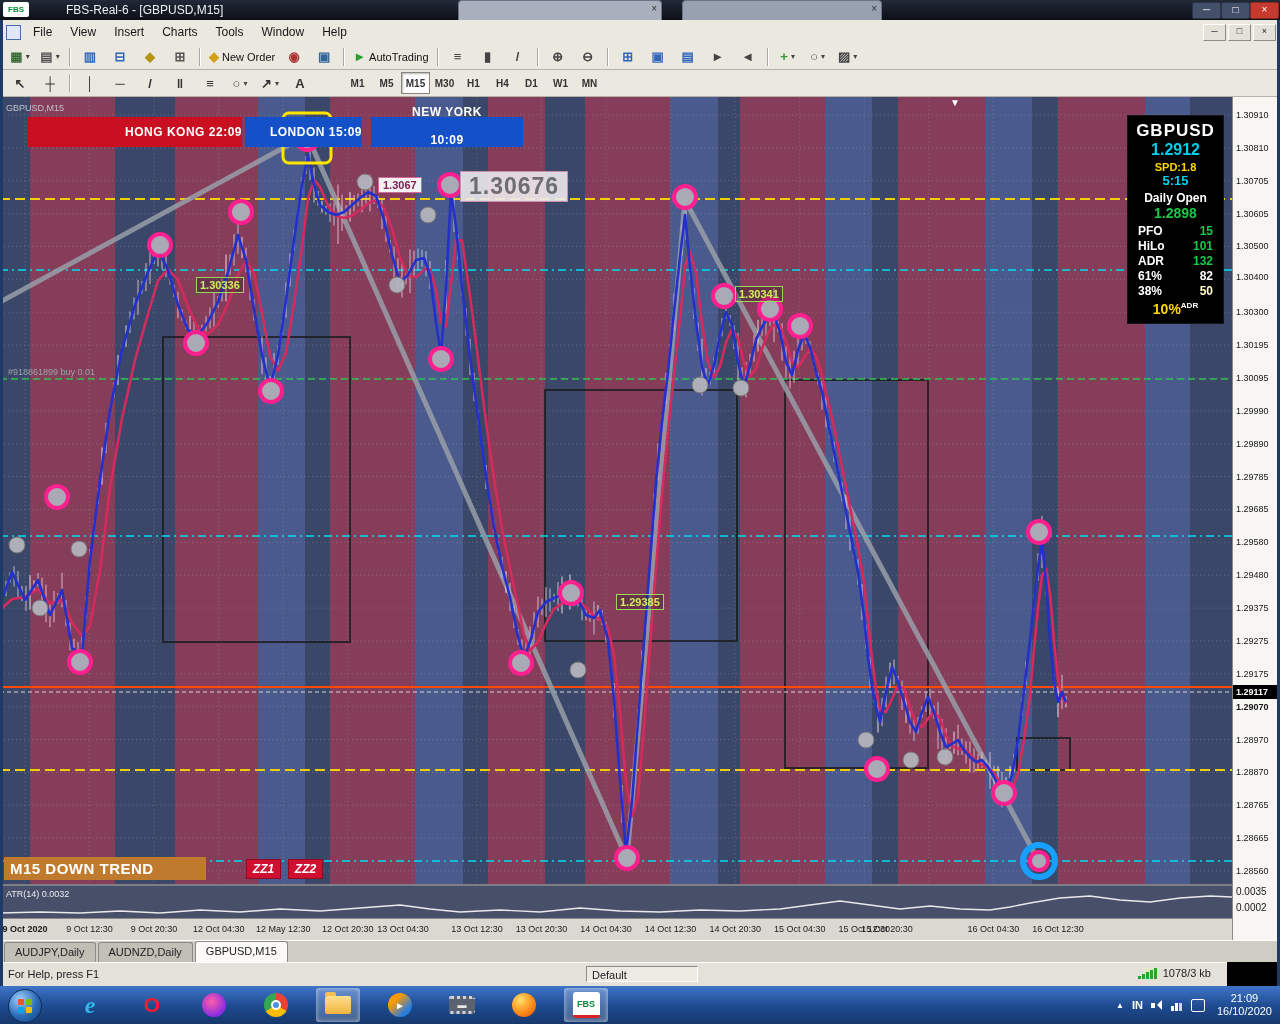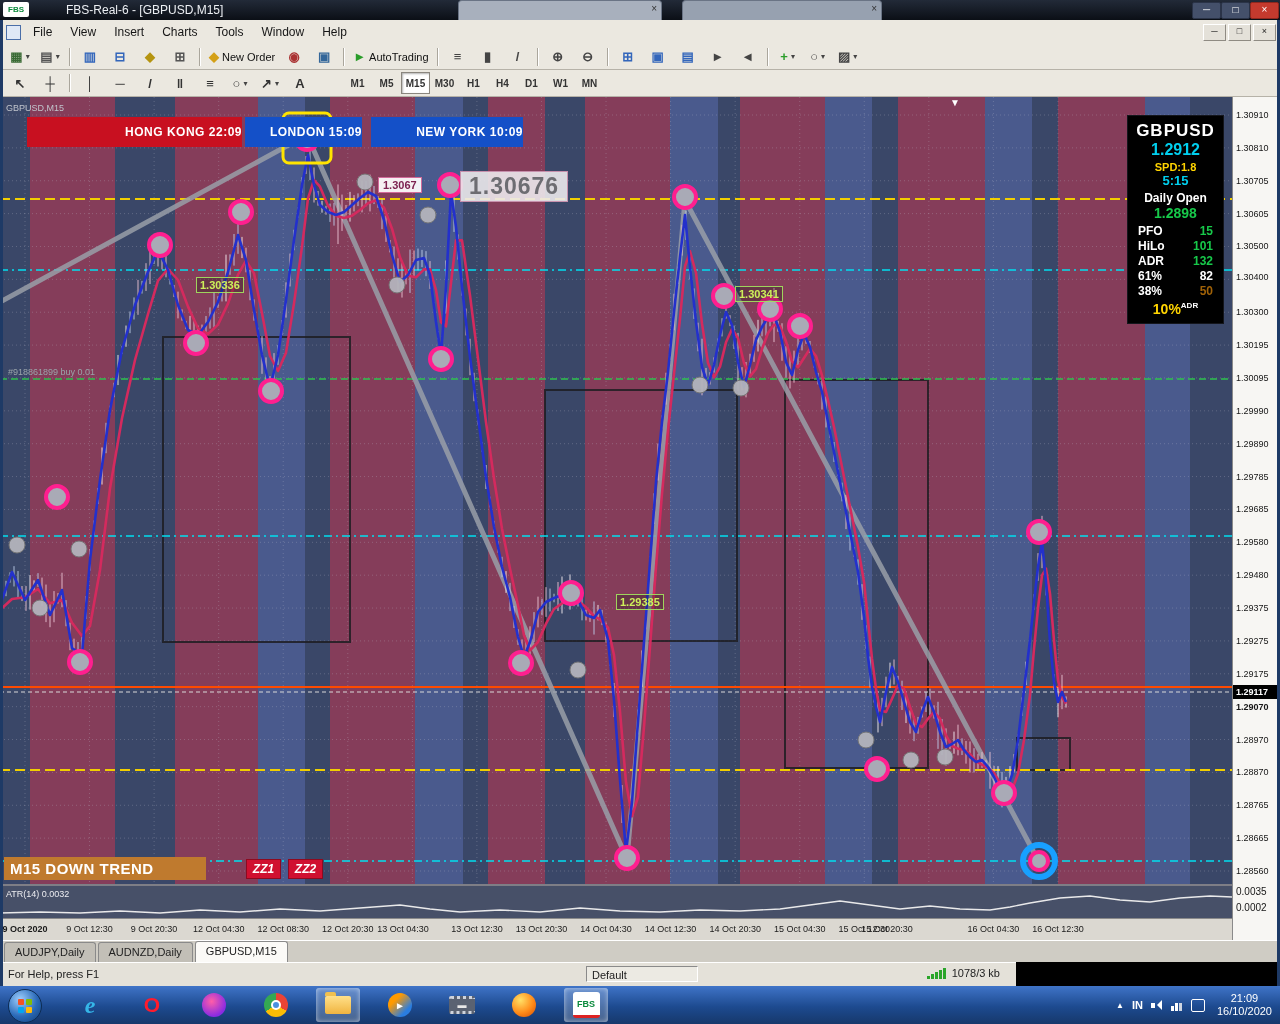--- a/index.html
+++ b/index.html
@@ -49,21 +49,21 @@
   .ttick.bold{font-weight:bold;}
   #price-axis{position:absolute;left:1232px;top:0;width:48px;height:843px;background:#f7f6f3;border-left:1px solid #8a8a8a;box-sizing:border-box;}
   .ptick{position:absolute;left:3px;font-size:9px;color:#161616;white-space:nowrap;}
   #current-price-box{position:absolute;left:0;top:588px;width:62px;height:14px;background:#000000;color:#fff;font-size:9px;font-weight:bold;line-height:14px;padding-left:3px;box-sizing:border-box;}
   .atr-val{position:absolute;left:3px;font-size:10px;color:#161616;}
   #atr-max{top:789px;}#atr-min{top:805px;}
 
   .session{position:absolute;top:20px;height:30px;color:#fff;font-weight:bold;font-size:12px;display:flex;align-items:center;justify-content:flex-end;letter-spacing:.5px;}
   #sess-hk{left:27px;width:215px;background:#c81020;}
   #sess-ldn{left:245px;width:117px;background:#1450c8;}
-  #sess-ny{left:371px;width:152px;background:#1450c8;}
+  #sess-ny{left:371px;width:152px;background:#1450c8;flex-direction:column;}
   #symbol-label{position:absolute;left:6px;top:6px;color:#c0c4cc;font-size:9px;}
   #order-label{position:absolute;left:8px;top:270px;color:#9aa4aa;font-size:9px;}
   .lvl{position:absolute;font-size:11px;font-weight:bold;color:#cdf05a;background:rgba(12,26,12,.25);border:1px solid rgba(165,230,95,.9);padding:0 3px;line-height:14px;}
   #lvl-left{left:196px;top:180px;}
   #lvl-right{left:735px;top:189px;}
   #lvl-mid{left:616px;top:497px;}
   #tag-high{position:absolute;left:378px;top:80px;background:rgba(255,255,255,.92);border:1px solid #d06a9a;color:#7c2150;font-size:11px;font-weight:bold;padding:1px 4px;}
   #big-price{position:absolute;left:460px;top:74px;background:rgba(236,233,236,.9);border:1px solid #c791ad;color:#6d6d72;font-size:23px;font-weight:bold;padding:1px 8px;letter-spacing:1px;}
   #trend-label{position:absolute;left:4px;top:760px;width:202px;height:23px;background:#bf7a2e;color:#fff;font-weight:bold;font-size:15px;line-height:23px;padding-left:6px;letter-spacing:.5px;box-sizing:border-box;}
   .zz{position:absolute;top:762px;width:35px;height:20px;background:#d01030;border:1px solid #8e0a20;color:#fff;font-weight:bold;font-style:italic;font-size:12px;display:flex;align-items:center;justify-content:center;box-sizing:border-box;}
@@ -81,21 +81,21 @@
   .ip-row{display:flex;justify-content:space-between;font-size:12px;font-weight:bold;color:#fff;padding:0 7px;margin-top:1px;}
   .ip-adr{margin-top:3px;font-size:14px;font-weight:bold;color:#ffd400;}
   .ip-adr .sfx{font-size:8px;color:#fff;vertical-align:super;font-weight:bold;}
 
   
   #tabsbar{position:absolute;left:0;top:940px;width:1280px;height:22px;background:#cfccc4;border-top:1px solid #fff;display:flex;align-items:flex-end;padding-left:4px;gap:2px;box-sizing:border-box;}
   .ctab{height:19px;padding:0 10px;font-size:11px;line-height:19px;color:#222;background:#c2bfb7;border:1px solid #8a8a8a;border-bottom:none;border-radius:3px 3px 0 0;}
   .ctab.active{background:#fbfaf7;height:20px;}
 
   
-  #statusbar{position:absolute;left:0;top:962px;width:1016px;height:24px;background:#e4e1d9;border-top:1px solid #fff;}
+  #statusbar{position:absolute;left:0;top:962px;width:1227px;height:24px;background:#e4e1d9;border-top:1px solid #fff;}
   #help-text{position:absolute;left:8px;top:5px;font-size:11px;color:#222;}
   #default-box{position:absolute;left:586px;top:3px;width:112px;height:16px;font-size:11px;color:#222;line-height:16px;padding-left:5px;border:1px solid;border-color:#8a8a8a #fff #fff #8a8a8a;background:#eceae3;box-sizing:border-box;}
   #conn{position:absolute;right:16px;top:4px;display:flex;align-items:center;gap:6px;font-size:11px;color:#222;}
   #conn-bars{display:flex;align-items:flex-end;gap:1px;height:12px;}
   #conn-bars span{width:3px;background:#2aa52a;display:block;}
 
   
   #taskbar{position:absolute;left:0;top:986px;width:1280px;height:38px;background:linear-gradient(#3f74c8,#1d4a8f 55%,#16386b);}
   #start-orb{position:absolute;left:8px;top:3px;width:32px;height:32px;border-radius:50%;background:radial-gradient(circle at 35% 30%,#9fd0ff,#2a6ab8 55%,#123c74);border:1px solid #0d2c54;display:flex;align-items:center;justify-content:center;}
   #start-flag{width:14px;height:14px;display:grid;grid-template-columns:6px 6px;grid-template-rows:6px 6px;gap:2px;}
@@ -726,21 +726,21 @@
           <div class="ip-row">
             <span>ADR</span>
             <span style="color: rgb(23, 201, 74);">132</span>
           </div>
           <div class="ip-row">
             <span>61%</span>
             <span style="color: rgb(255, 255, 255);">82</span>
           </div>
           <div class="ip-row">
             <span>38%</span>
-            <span style="color: #a16207;">50</span>
+            <span style="color: #fef9c3;">50</span>
           </div>
         </div>
       <div class="ip-adr"><span>10%</span><span class="sfx">ADR</span></div>
     </div>
 
     <div id="trend-label">M15 DOWN TREND</div>
     <div class="zz" id="zz1">ZZ1</div>
     <div class="zz" id="zz2">ZZ2</div>
 
     <div id="atr-pane">
@@ -748,21 +748,21 @@
           <polyline points="0,27 40,26 80,27 120,25 160,27 200,24 240,26 280,23 320,25 360,22 400,19 430,23 460,26 500,24 540,26 580,22 620,25 660,26 700,24 740,25 780,23 810,19 840,15 870,19 900,23 930,20 960,23 990,24 1010,21 1030,17 1060,12 1090,10 1120,14 1150,16 1180,12 1210,10 1232,11" fill="none" stroke="#e9e9ea" stroke-width="1.4"></polyline>
         </svg>
       <div id="atr-label">ATR(14) 0.0032</div>
     </div>
 
     <div id="time-axis">
         <div class="ttick bold" style="left: -13px;">9 Oct 2020</div>
         <div class="ttick" style="left: 51.56px;">9 Oct 12:30</div>
         <div class="ttick" style="left: 116.12px;">9 Oct 20:30</div>
         <div class="ttick" style="left: 180.68px;">12 Oct 04:30</div>
-        <div class="ttick" style="left: 245.24px;">12 Oct 08:30</div>
+        <div class="ttick" style="left: 245.24px;">12 May 12:30</div>
         <div class="ttick" style="left: 309.8px;">12 Oct 20:30</div>
         <div class="ttick" style="left: 365px;">13 Oct 04:30</div>
         <div class="ttick" style="left: 438.92px;">13 Oct 12:30</div>
         <div class="ttick" style="left: 503.48px;">13 Oct 20:30</div>
         <div class="ttick" style="left: 568.04px;">14 Oct 04:30</div>
         <div class="ttick" style="left: 632.6px;">14 Oct 12:30</div>
         <div class="ttick" style="left: 697.16px;">14 Oct 20:30</div>
         <div class="ttick" style="left: 761.72px;">15 Oct 04:30</div>
         <div class="ttick" style="left: 826.28px;">15 Oct 12:30</div>
         <div class="ttick" style="left: 849px;">15 Oct 20:30</div>

